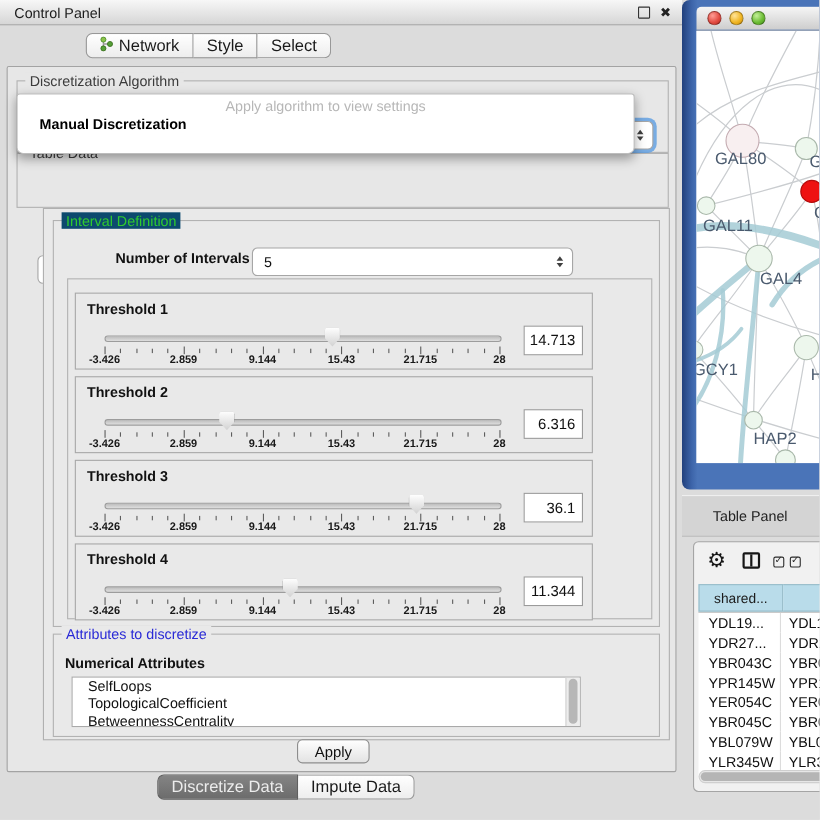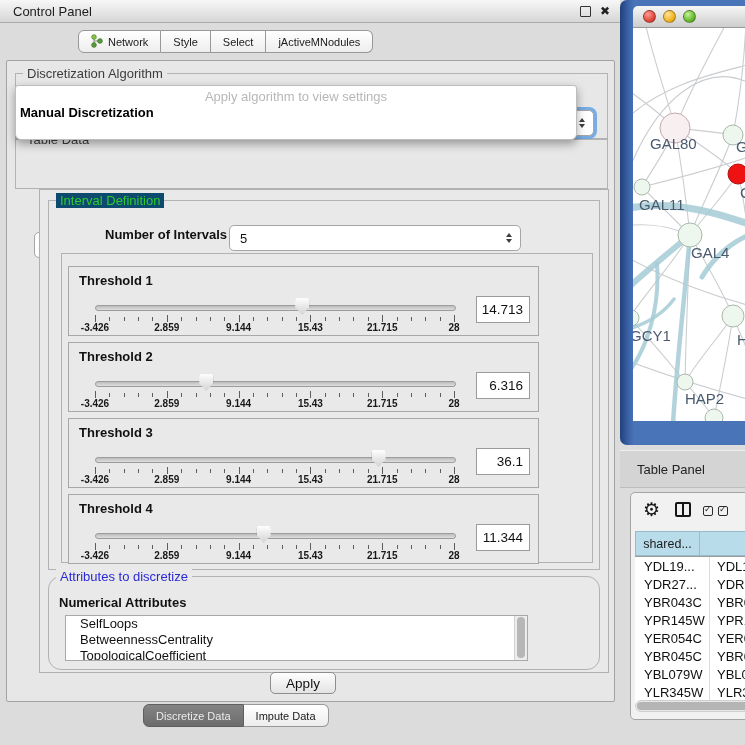--- a/index.html
+++ b/index.html
@@ -10,21 +10,21 @@
   #control-panel{position:absolute;left:0;top:0;width:620px;height:745px;}
   #cp-titlebar{position:absolute;left:0;top:0;width:620px;height:22px;
     background:linear-gradient(#f7f7f7,#d6d6d6);border-bottom:1px solid #aaa;
     display:flex;align-items:center;}
   #cp-title{font-size:13px;color:#1c1c1c;margin-left:13px;}
   #cp-win-icons{position:absolute;right:10px;top:0;height:22px;display:flex;align-items:center;gap:9px;}
   #float-icon{width:9px;height:9px;border:1.5px solid #333;border-radius:1px;display:inline-block;}
   #close-icon{font-size:12px;font-weight:bold;color:#222;line-height:1;}
 
   .seg{display:flex;position:absolute;height:23px;}
-  .seg .tab{display:flex;align-items:center;gap:5px;padding:0 12px;font-size:11px;
+  .seg .tab{display:flex;align-items:center;gap:5px;padding:0 12px;font-size:15px;
     background:linear-gradient(#ffffff,#ededed);border:1px solid #989898;border-left:none;
     color:#1a1a1a;white-space:nowrap;}
   .seg .tab:first-child{border-left:1px solid #989898;border-radius:6px 0 0 6px;}
   .seg .tab:last-child{border-radius:0 6px 6px 0;}
   .seg .tab.sel{background:linear-gradient(#848484,#6c6c6c);color:#ececec;border-color:#5f5f5f;}
   #top-tabs{left:78px;top:30px;}
   #bottom-tabs{left:143px;top:704px;}
 
   #cp-frame{position:absolute;left:6px;top:60px;width:607px;height:640px;
     background:#e7e7e7;border:1px solid #a3a3a3;border-radius:2px;}
@@ -44,21 +44,21 @@
     border-bottom:4.5px solid #3f3f3f;}
   .tri-down{width:0;height:0;border-left:3.5px solid transparent;border-right:3.5px solid transparent;
     border-top:4.5px solid #3f3f3f;}
 
   #algo-group{left:8px;top:12px;width:591px;height:64px;}
   #algo-combo{left:18px;top:36px;width:560px;box-shadow:0 0 0 3px rgba(92,158,226,.8);z-index:5;}
   #algo-popup{position:absolute;left:8px;top:24px;width:560px;height:53px;background:#fff;
     border:1px solid #bdbdbd;border-radius:3px 3px 6px 6px;
     box-shadow:0 4px 10px rgba(0,0,0,.35);z-index:50;overflow:hidden;}
   #algo-popup .ph{font-size:13px;color:#b7b7b7;text-align:center;margin-top:3px;}
-  #algo-popup .opt{font-size:13px;color:#000;padding-left:4px;line-height:17px;}
+  #algo-popup .opt{font-size:13px;color:#000;padding-left:20px;line-height:17px;}
   #algo-popup .opt.bold{font-weight:bold;}
 
   #tabledata-group{left:8px;top:78px;width:591px;height:48px;}
   #tabledata-combo{left:18px;top:92px;width:560px;}
 
   #inner-panel{position:absolute;left:32px;top:128px;width:568px;height:482px;
     background:#e9e9e9;border:1px solid #b0b0b0;}
   #interval-group{left:8px;top:10px;width:550px;height:368px;}
   #interval-group > .legend{background:#0c4a6e;}
   #noi-label{position:absolute;left:56px;top:26px;font-size:13px;font-weight:bold;color:#111;}
@@ -79,21 +79,21 @@
   .tick{position:absolute;width:1px;background:#5d5d5d;}
   .tick.minor{top:2px;height:4px;}
   .tick.major{top:0;height:7px;}
   .tlabels{position:absolute;left:26px;top:55px;width:359px;height:12px;
     font-size:10px;font-weight:bold;color:#181818;}
   .tlabel{position:absolute;transform:translateX(-50%);white-space:nowrap;}
   .thr .val{position:absolute;right:8px;top:29px;width:54px;height:27px;background:#fff;
     border:1px solid #9b9b9b;font-size:13.5px;color:#111;display:flex;align-items:center;
     justify-content:flex-end;padding-right:6px;box-sizing:border-box;}
 
-  #attr-group{left:8px;top:386px;width:550px;height:92px;border-radius:13px;}
+  #attr-group{left:8px;top:386px;width:550px;height:92px;}
   #attr-group > .legend{background:#e9e9e9;}
   #attr-subtitle{position:absolute;left:10px;top:18px;font-size:13px;font-weight:bold;color:#111;}
   #attr-list{position:absolute;left:16px;top:38px;width:461px;height:44px;background:#fff;
     border:1px solid #a9a9a9;overflow:hidden;}
   #attr-list .item{padding-left:14px;font-size:13px;line-height:16px;color:#111;white-space:nowrap;}
   #attr-vscroll{position:absolute;right:0;top:0;bottom:0;width:12px;background:#ededed;
     border-left:1px solid #d2d2d2;}
   #attr-vthumb{position:absolute;left:2px;top:1px;width:8px;height:94%;background:#b7b7b7;border-radius:5px;}
 
   .btn{position:absolute;background:linear-gradient(#fefefe,#e3e3e3);border:1px solid #8d8d8d;
@@ -110,37 +110,37 @@
   .light{width:13px;height:13px;border-radius:50%;border:1px solid rgba(0,0,0,.3);box-sizing:border-box;}
   .light.red{background:radial-gradient(circle at 35% 30%,#ff9d95,#e1493f 60%,#b22d24);}
   .light.yellow{background:radial-gradient(circle at 35% 30%,#ffe49a,#f0b41f 60%,#c78d12);}
   .light.green{background:radial-gradient(circle at 35% 30%,#c5f09a,#69bb31 60%,#4a9420);}
   #nw-content{position:absolute;left:13px;top:28px;right:0;bottom:24px;background:#fff;overflow:hidden;}
 
   
   #table-panel-bar{position:absolute;left:620px;top:450px;width:125px;height:36px;
     background:#d4d4d4;border-top:1px solid #efefef;border-bottom:1px solid #bdbdbd;
     display:flex;align-items:center;}
-  #table-panel-title{font-size:13px;color:#222;margin-left:17px;}
+  #table-panel-title{font-size:13px;color:#222;margin-left:28px;}
   #table-card{position:absolute;left:630px;top:492px;width:140px;height:226px;
     background:#f1f1f1;border:1px solid #a5a5a5;border-radius:5px;}
   #tp-toolbar{position:absolute;left:0;top:0;width:140px;height:37px;}
   #gear-btn{position:absolute;left:12px;top:5px;font-size:19px;color:#161616;line-height:1.3;}
   #split-btn{position:absolute;left:44px;top:9px;width:16px;height:15px;border:2px solid #161616;
     border-radius:2px;box-sizing:border-box;}
   #split-btn::after{content:"";position:absolute;left:5px;top:0;width:2px;height:11px;background:#161616;}
   .cb{position:absolute;top:13px;width:10px;height:10px;border:1.5px solid #2b2b2b;
     border-radius:2px;box-sizing:border-box;}
   .cb::after{content:"✓";position:absolute;left:0;top:-3px;font-size:9px;font-weight:bold;color:#2b2b2b;}
   #cb1{left:72px;} #cb2{left:87px;}
   #tp-header{position:absolute;left:4px;top:38px;width:200px;height:25px;display:flex;
     border-bottom:1px solid #9a9a9a;}
   .th{background:#b9dcea;border:1px solid #98bcc9;border-left:none;font-size:12.5px;color:#1c1c1c;
     display:flex;align-items:center;justify-content:center;box-sizing:border-box;}
-  .th:first-child{border-left:1px solid #98bcc9;width:65px;flex:none;}
+  .th:first-child{border-left:1px solid #98bcc9;width:77px;flex:none;}
   .th:last-child{flex:1;}
   #tp-rows{position:absolute;left:4px;top:64px;width:200px;height:152px;background:#fff;overflow:hidden;}
   .tr{display:flex;height:18px;align-items:center;}
   .td1{width:75px;flex:none;padding-left:9px;box-sizing:border-box;font-size:13px;color:#101010;
     border-right:1px solid #dcdcdc;height:100%;display:flex;align-items:center;}
   .td2{padding-left:7px;font-size:13px;color:#101010;}
   #tp-hscroll{position:absolute;left:4px;top:207px;width:132px;height:12px;background:#e7e7e7;
     border:1px solid #cfcfcf;border-radius:6px;box-sizing:border-box;}
   #tp-hthumb{position:absolute;left:1px;top:1px;width:128px;height:8px;background:#b5b5b5;border-radius:5px;}
 
@@ -169,23 +169,20 @@
               <circle cx="3" cy="11" r="2.3" fill="#55a037" stroke="#3c7020" stroke-width="0.8"></circle>
               <circle cx="9" cy="7" r="2.3" fill="#55a037" stroke="#3c7020" stroke-width="0.8"></circle>
             </svg></span>
           <span>Network</span>
         </div>
         <div class="tab">
           <span>Style</span>
         </div>
         <div class="tab">
           <span>Select</span>
-        </div>
-        <div class="tab">
-          <span>jActiveMNodules</span>
         </div>
       </nav>
 
     <div id="cp-frame">
       <div id="algo-group" class="group">
         <span class="legend">Discretization Algorithm</span>
         <div id="algo-combo" class="combo">
           <span class="arrows">
             <span class="tri-up"></span>
               <span class="tri-down"></span>
@@ -393,22 +390,22 @@
               </div>
           </div>
         </div>
 
         <div id="attr-group" class="group">
           <span class="legend blue">Attributes to discretize</span>
           <div id="attr-subtitle">Numerical Attributes</div>
           <div id="attr-list">
             <div id="attr-items">
                 <div class="item">SelfLoops</div>
+                <div class="item">TopologicalCoefficient</div>
                 <div class="item">BetweennessCentrality</div>
-                <div class="item">TopologicalCoefficient</div>
               </div>
             <div id="attr-vscroll">
               <div id="attr-vthumb"></div>
             </div>
           </div>
         </div>
       </div>
 
       <button id="apply-btn" class="btn">Apply</button>
     </div>

